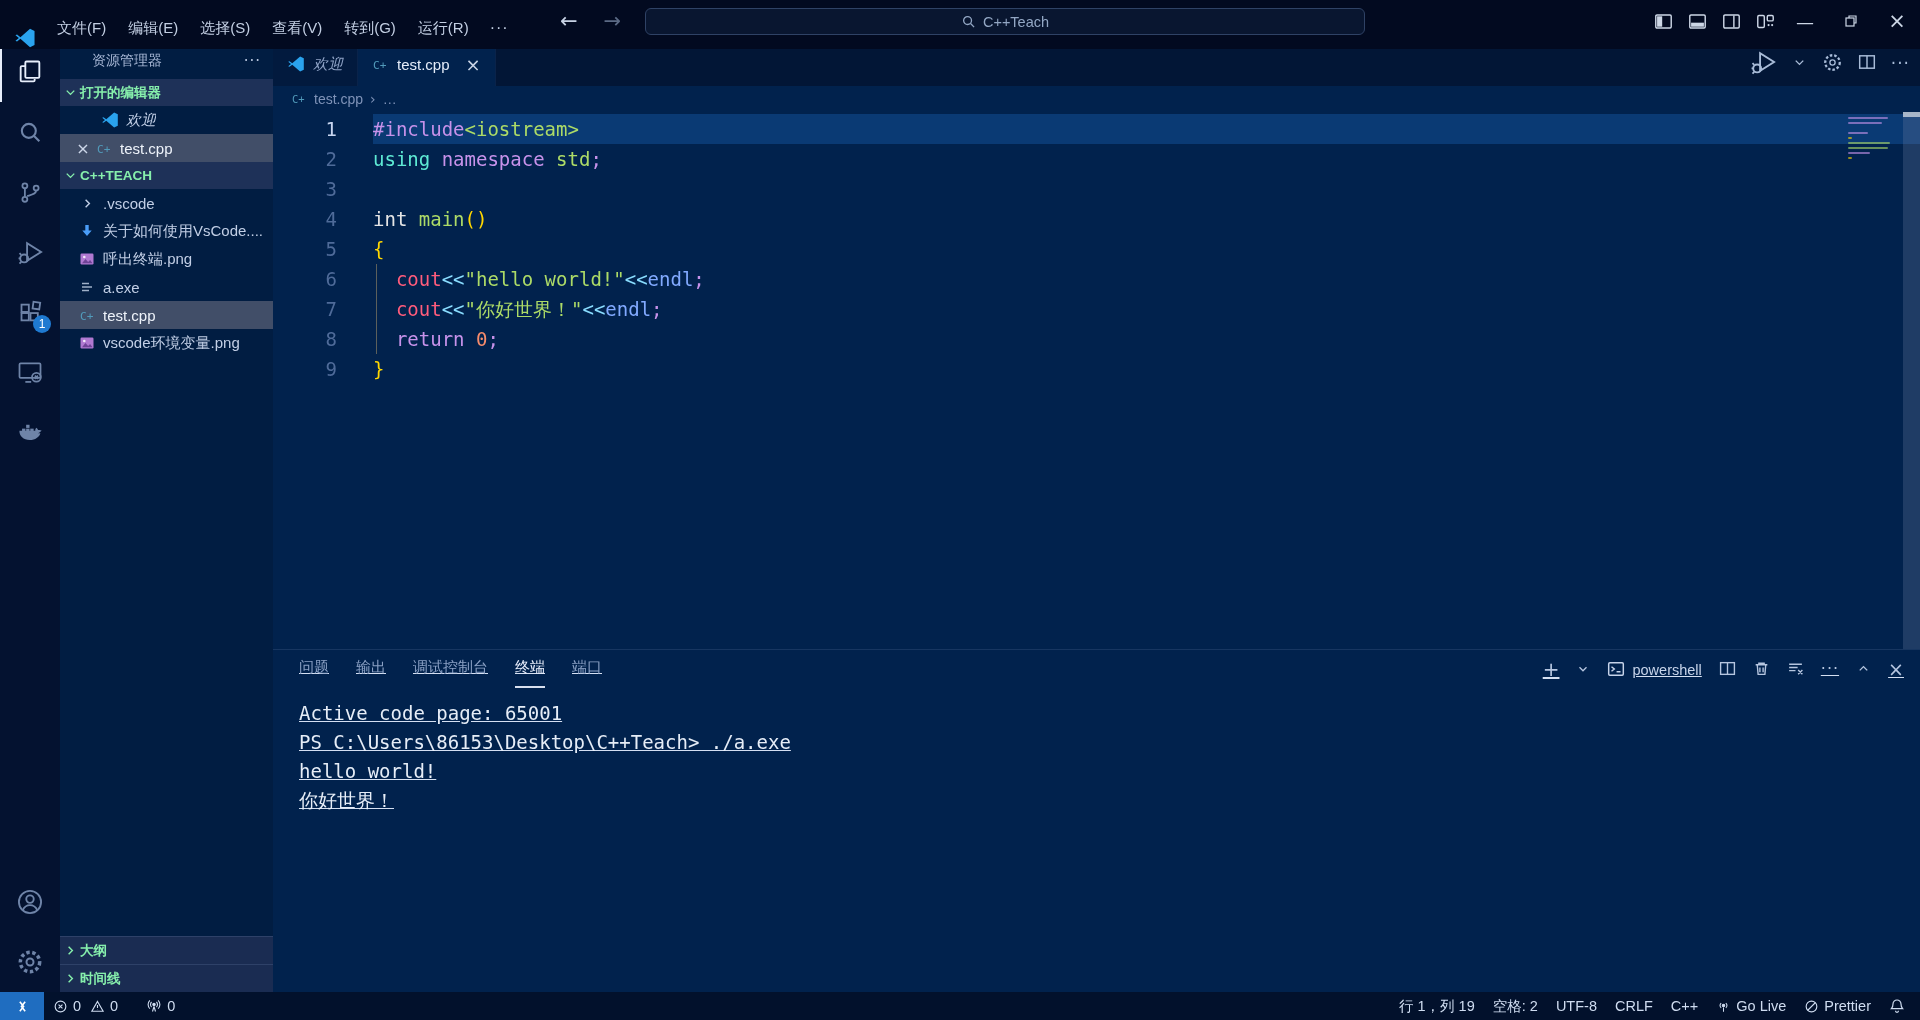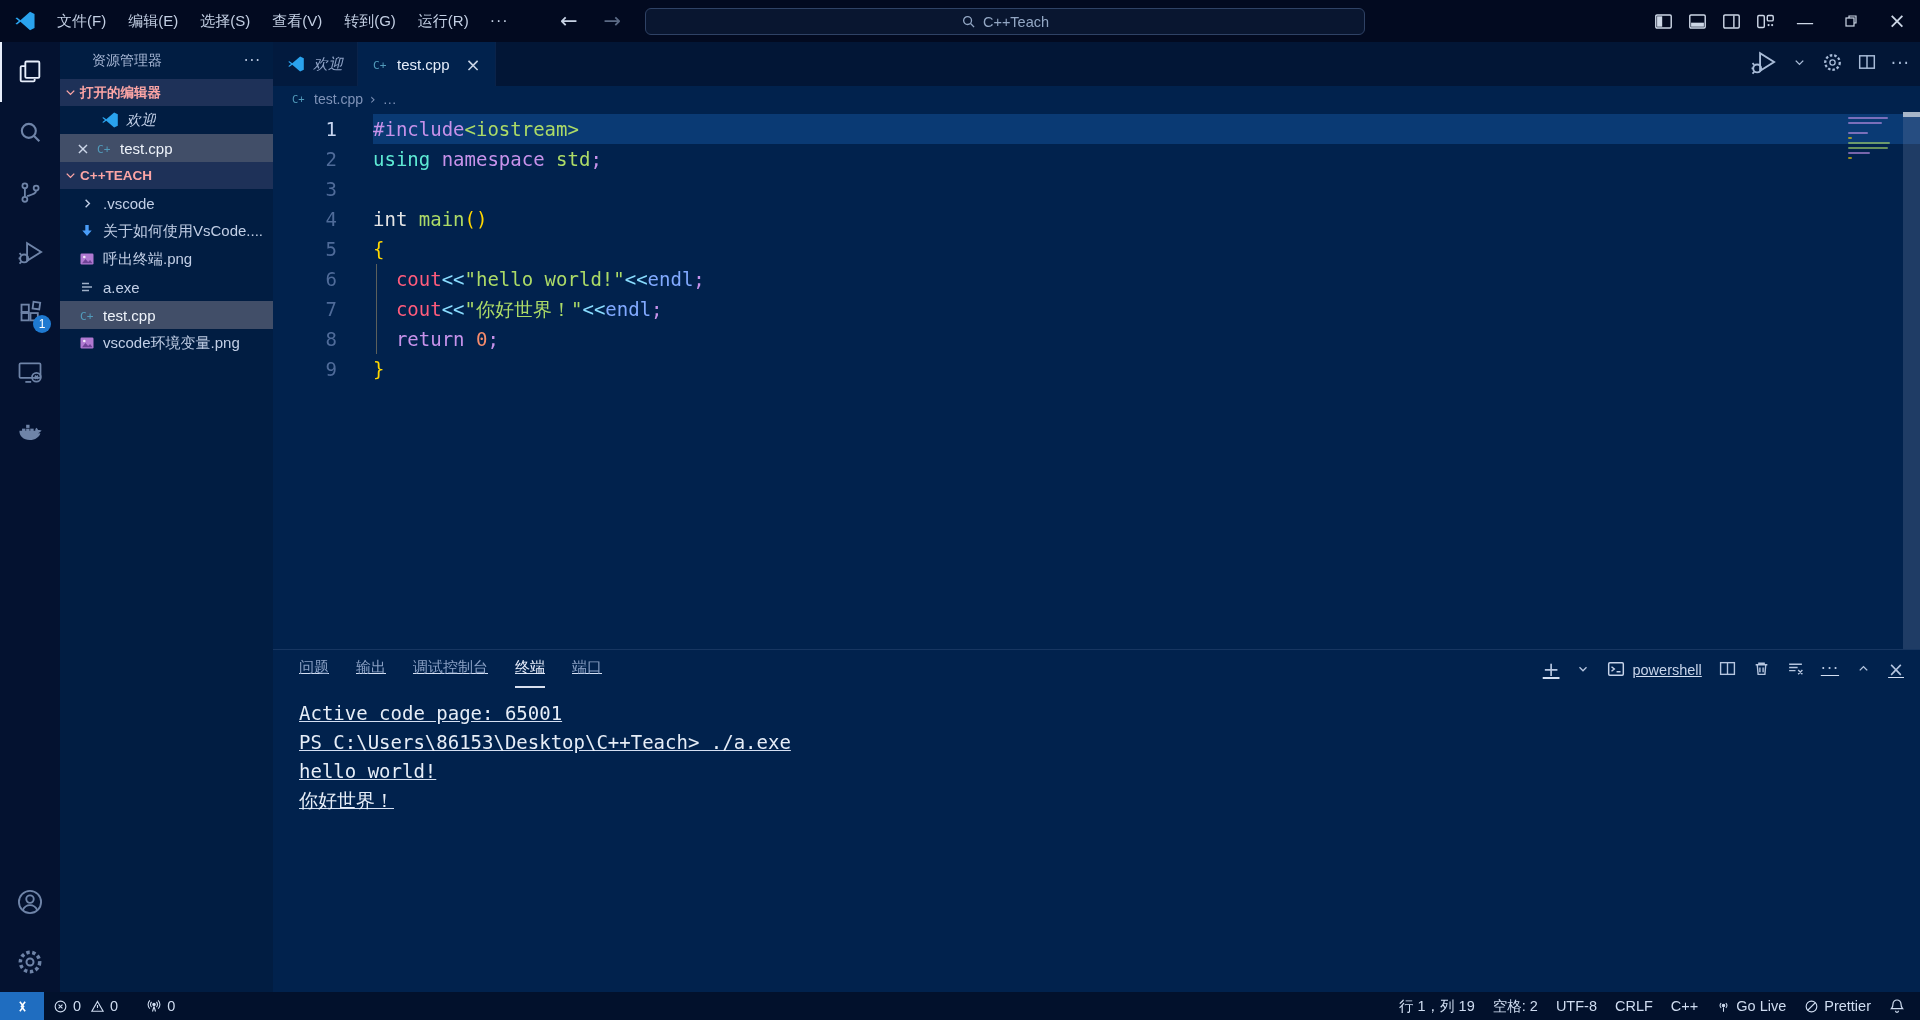--- a/index.html
+++ b/index.html
@@ -3,21 +3,21 @@
 <meta charset="utf-8">
 <style>
   html,body{margin:0;padding:0;background:#000;}
   .app{position:relative;width:1920px;height:1020px;overflow:hidden;background:#01224d;
        font-family:"Liberation Sans","DejaVu Sans",sans-serif;color:#d5e0f2;-webkit-font-smoothing:antialiased;}
   .ic{display:inline-flex;align-items:center;justify-content:center;line-height:1;}
   .ic svg{display:block;}
   .glyph{font-family:"DejaVu Sans",sans-serif;}
 
   
-  .titlebar{position:absolute;left:0;top:0;right:0;height:42px;background:#020a20;display:flex;align-items:center;z-index:40;}
+  .titlebar{position:absolute;left:0;top:0;right:0;height:49px;background:#020a20;display:flex;align-items:flex-end;z-index:40;}
   .tb-logo{margin:0 10px 0 14px;}
   .menu-item{padding:0 11px;height:42px;display:flex;align-items:center;font-size:15px;color:#c3cfe3;cursor:default;}
   .menu-overflow{padding:0 10px;font-size:16px;color:#c3cfe3;letter-spacing:1px;}
   .nav-arrows{position:absolute;left:560px;top:0;height:42px;display:flex;align-items:center;gap:26px;font-size:21px;}
   .nav-back{color:#c7d2e4;} .nav-fwd{color:#5b6a85;}
   .tb-search{position:absolute;left:645px;top:8px;width:718px;height:25px;background:#091630;border:1px solid #2f4265;
              border-radius:6px;display:flex;align-items:center;justify-content:center;gap:7px;color:#93a7c4;font-size:14.5px;}
   .tb-right{position:absolute;right:0;top:0;height:42px;display:flex;align-items:center;}
   .layout-btn{width:34px;height:42px;display:flex;align-items:center;justify-content:center;color:#cdd7e6;}
   .win-btn{width:46px;height:42px;display:flex;align-items:center;justify-content:center;color:#cdd7e6;font-size:18px;}
@@ -27,21 +27,21 @@
   .ab-item{width:60px;height:60px;display:flex;align-items:center;justify-content:center;color:#6f84a8;position:relative;cursor:pointer;}
   .ab-item.active{color:#e7eefb;box-shadow:inset 2px 0 0 #e7eefb;}
   .ab-badge{position:absolute;right:9px;bottom:9px;min-width:18px;height:18px;border-radius:50%;background:#1f7ad1;color:#fff;
             font-size:12px;display:flex;align-items:center;justify-content:center;}
   .ab-bottom{margin-top:auto;display:flex;flex-direction:column;align-items:center;}
 
   
   .sidebar{position:absolute;left:60px;top:42px;bottom:28px;width:213px;background:#011d42;font-size:15px;z-index:20;}
   .sb-title{height:37px;display:flex;align-items:center;padding:0 12px 0 32px;color:#a8b8d6;font-size:14px;}
   .sb-title .more{margin-left:auto;letter-spacing:1px;font-size:15px;color:#b9c6de;}
-  .sec-hd{height:27px;background:#1e3158;display:flex;align-items:center;gap:2px;font-weight:bold;font-size:13.5px;color:#fca5a5;padding-left:3px;}
+  .sec-hd{height:27px;background:#1e3158;display:flex;align-items:center;gap:2px;font-weight:bold;font-size:13.5px;color:#86efac;padding-left:3px;}
   .row{display:flex;align-items:center;height:28px;color:#c2cfe6;cursor:pointer;white-space:nowrap;overflow:hidden;}
   .row.selected{background:#414e68;color:#eef3fa;}
   .row.preview .lbl{font-style:italic;}
   .row .lbl{overflow:hidden;text-overflow:ellipsis;}
   .row .fic{width:20px;margin-right:6px;flex-shrink:0;display:inline-flex;justify-content:center;}
   .row .closex{width:18px;margin:0 2px 0 14px;font-size:16px;color:#ccd6e8;flex-shrink:0;text-align:center;}
   .indent-oe{padding-left:40px;} .indent-tree{padding-left:17px;}
   .sb-bottom{position:absolute;left:0;right:0;bottom:0;}
   .sb-bottom .sec-hd{border-top:1px solid rgba(120,140,180,.22);background:#1a2c52;}
 
@@ -347,20 +347,38 @@
               <svg viewBox="0 0 16 16" width="16" height="16">
                 <rect x="1.5" y="2.5" width="13" height="11" rx="1.2" fill="#b079d1"></rect>
                 <circle cx="5.3" cy="6" r="1.3" fill="#f3eaf9"></circle>
                 <path d="M3 12.2l3.5-4.2 2.6 3.1 2-2 2.4 3.1z" fill="#6f4397"></path>
               </svg>
             </span>
           </span>
           <span class="lbl">vscode环境变量.png</span>
         </div>
       </div>
+    <div class="sb-bottom" id="sb-bottom">
+        <div class="sec-hd">
+          <span class="ic ">
+            <svg viewBox="0 0 16 16" width="15" height="15" fill="none" stroke="currentColor" stroke-width="1.5">
+              <path d="M6 4l4 4-4 4"></path>
+            </svg>
+          </span>
+          <span>大纲</span>
+        </div>
+        <div class="sec-hd">
+          <span class="ic ">
+            <svg viewBox="0 0 16 16" width="15" height="15" fill="none" stroke="currentColor" stroke-width="1.5">
+              <path d="M6 4l4 4-4 4"></path>
+            </svg>
+          </span>
+          <span>时间线</span>
+        </div>
+      </div>
   </div>
 
   <div class="editor-region">
     <div class="tabbar" id="tabbar">
       <div class="tab preview">
           <span class="ic ">
             <svg viewBox="0 0 24 24" width="18" height="18">
               <path fill="#2aa3ee" d="M17.5 2 7 11.1 3.3 8.2 1.6 9.1 5.3 12l-3.7 2.9 1.7.9L7 12.9 17.5 22l4.9-2.4V4.4Z"></path>
             </svg>
           </span>

